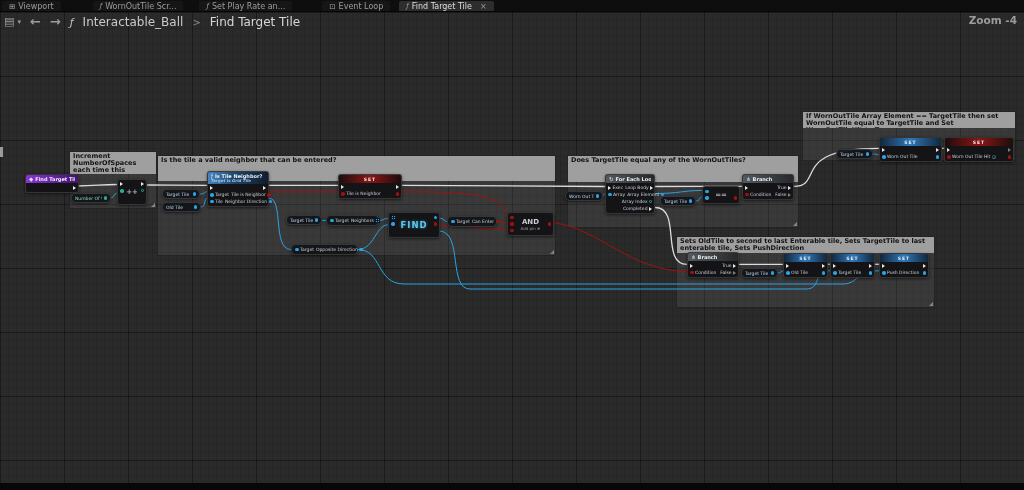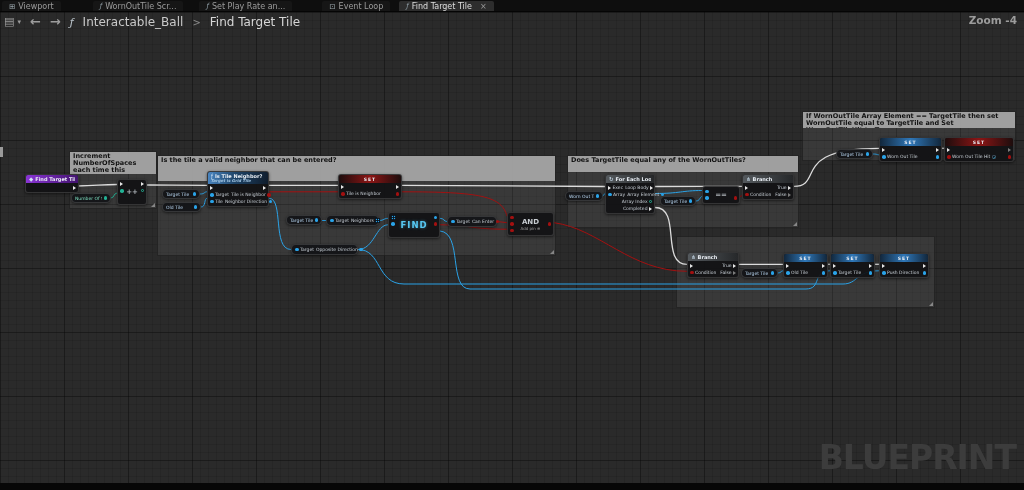--- a/index.html
+++ b/index.html
@@ -111,28 +111,29 @@
   <div id="graph">
       <div class="comment" style="left: 69px; top: 139px; width: 88px; height: 58px;">
         <div class="chdr" style="height: 22px;">Increment NumberOfSpaces each time this function loops</div>
         <div class="cresize"></div>
       </div>
       <div class="comment" style="left: 157px; top: 143px; width: 399px; height: 101px;">
         <div class="chdr" style="height: 25px;">Is the tile a valid neighbor that can be entered?</div>
         <div class="cresize"></div>
       </div>
       <div class="comment" style="left: 567px; top: 143px; width: 232px; height: 73px;">
-        <div class="chdr" style="height: 16px;">Does TargetTile equal any of the WornOutTiles?</div>
+        <div class="chdr" style="height: 26px;">Does TargetTile equal any of the WornOutTiles?</div>
         <div class="cresize"></div>
       </div>
       <div class="comment" style="left: 802px; top: 99px; width: 214px; height: 50px;">
         <div class="chdr" style="height: 16px;">If WornOutTile Array Element == TargetTile then set WornOutTile equal to TargetTile and Set WornOutTileHit to True</div>
         <div class="cresize"></div>
       </div>
       <div class="comment" style="left: 676px; top: 224px; width: 259px; height: 72px;">
+        <div class="chdr" style="height: 16px;">Sets OldTile to second to last Enterable tile, Sets TargetTile to last enterable tile, Sets PushDirection</div>
         <div class="cresize"></div>
       </div>
       <div class="node nk-entry" style="left: 25px; top: 162px; width: 54px;">
         <div class="nhdr hs-purple">
           <div class="hrow">
             <span class="hico">◆</span>
             <span class="htxt">Find Target Tile</span>
           </div>
         </div>
         <div class="nrows">
@@ -639,21 +640,20 @@
       <path d="M873,154 C877,154 877,154.8 879,154.8" fill="none" stroke="#2aa3e8" stroke-width="1"></path>
       <path d="M778,273 C781,273 781,270.8 783,270.8" fill="none" stroke="#2aa3e8" stroke-width="1"></path>
       <path d="M601,196.5 C604,196.5 604,193.5 605,193.5" fill="none" stroke="#2aa3e8" stroke-width="1"></path>
       <path d="M269,191.8 L338,191.8" fill="none" stroke="#a31010" stroke-width="1"></path>
       <path d="M402,191.8 C480,191.8 502,196 507,216.3" fill="none" stroke="#a31010" stroke-width="1"></path>
       <path d="M497,221.5 L507,222.7" fill="none" stroke="#a31010" stroke-width="1"></path>
       <path d="M554,222.7 C600,229 630,271.3 687,271.3" fill="none" stroke="#a31010" stroke-width="1"></path>
       <path d="M740,196.5 C743,196.5 743,192.8 744,192.8" fill="none" stroke="#a31010" stroke-width="1"></path>
       <path d="M440,224.8 C470,224.8 470,229.2 507,229.2" fill="none" stroke="#a31010" stroke-width="1"></path>
     </svg>
-  <div id="watermark">BLUEPRINT</div>
   <div id="tabbar">
       <div class="tab">
         <span class="tico sq">⊞</span>
         <span class="tlbl">Viewport</span>
       </div>
       <div class="tab">
         <span class="tico">ƒ</span>
         <span class="tlbl">WornOutTile Scr...</span>
       </div>
       <div class="tab">

